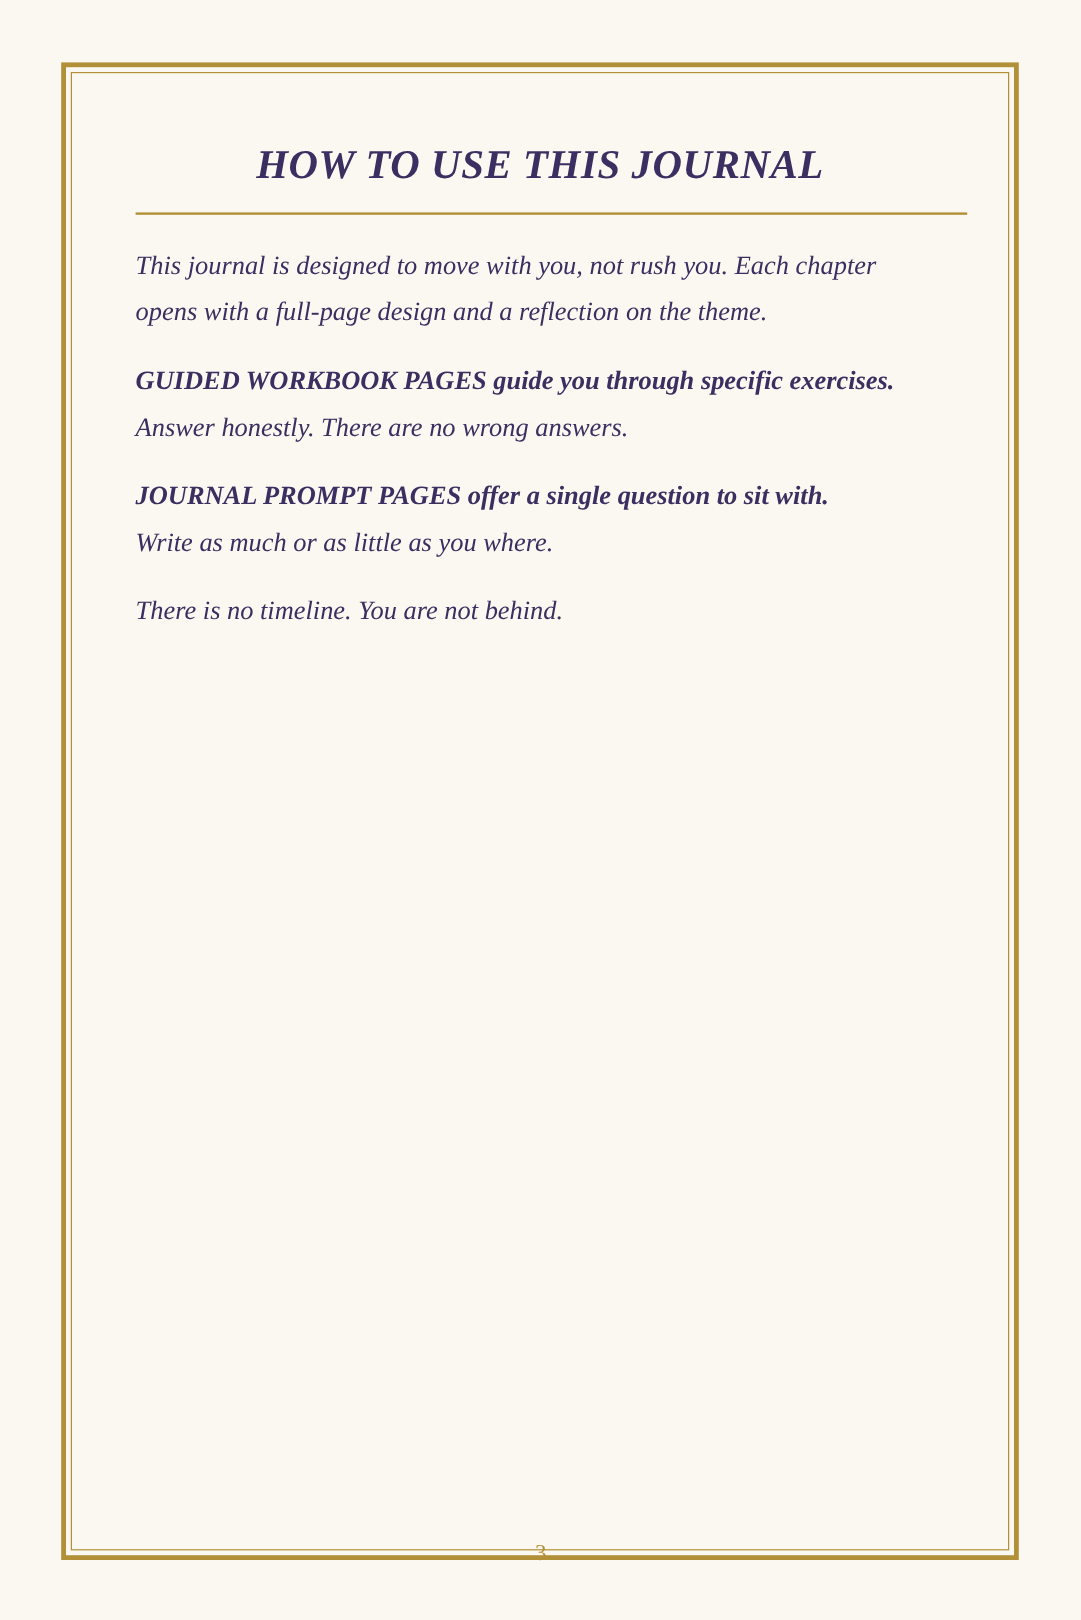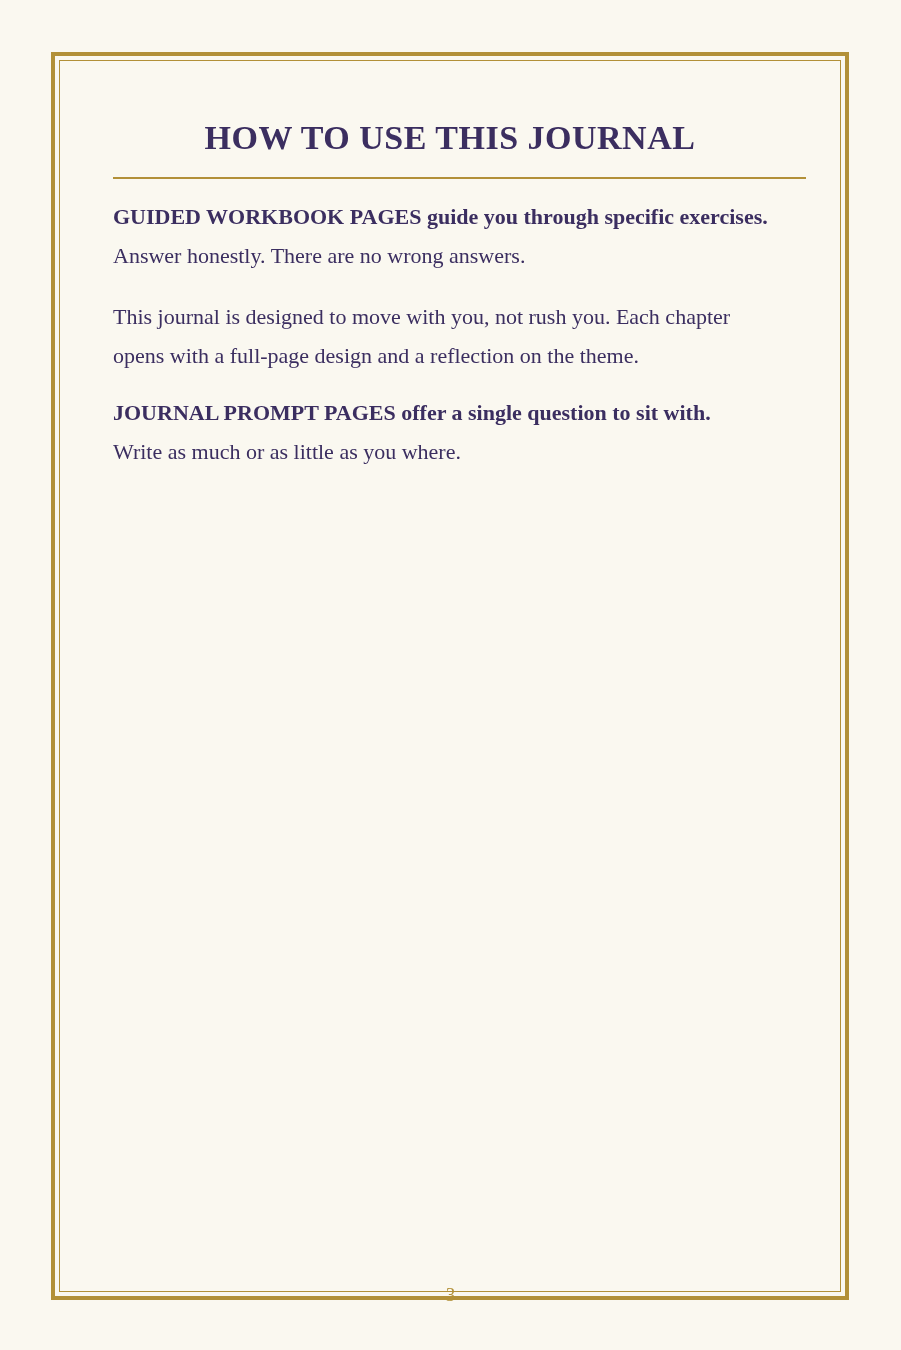--- a/index.html
+++ b/index.html
@@ -29,20 +29,21 @@
     height: 1248px;
     border: 4px solid var(--accent-gold);
   }
   .frame-inner {
     position: absolute;
     left: 4px;
     top: 4px;
     right: 4px;
     bottom: 4px;
     border: 1px solid var(--accent-gold);
+    font-style: italic;
   }
   .content {
     position: absolute;
     left: 0;
     top: 0;
     right: 0;
     bottom: 0;
     padding: 56px 34px 0 53px;
   }
   .page-title {
@@ -91,38 +92,38 @@
 
 <div class="page">
   <div class="frame-outer">
     <div class="frame-inner">
       <div class="content">
 
         <h1 class="page-title">HOW TO USE THIS JOURNAL</h1>
 
         <hr class="title-rule">
 
+        <p class="body-para first">
+          <span class="line">This journal is designed to move with you, not rush you. Each chapter</span><br>
+          <span class="line">opens with a full-page design and a reflection on the theme.</span>
+        </p>
+
         <p class="body-para">
           <span class="line lead">GUIDED WORKBOOK PAGES guide you through specific exercises.</span><br>
           <span class="line">Answer honestly. There are no wrong answers.</span>
-        </p>
-
-        <p class="body-para first">
-          <span class="line">This journal is designed to move with you, not rush you. Each chapter</span><br>
-          <span class="line">opens with a full-page design and a reflection on the theme.</span>
         </p>
 
         <p class="body-para">
           <span class="line lead">JOURNAL PROMPT PAGES offer a single question to sit with.</span><br>
           <span class="line">Write as much or as little as you where.</span>
         </p>
 
 
         <p class="body-para">
-          <br>
+          <span class="line">There is no timeline. You are not behind.</span><br>
         </p>
 
       </div>
     </div>
   </div>
 
   <div class="page-number">3</div>
 </div>
 
 </body></html>

